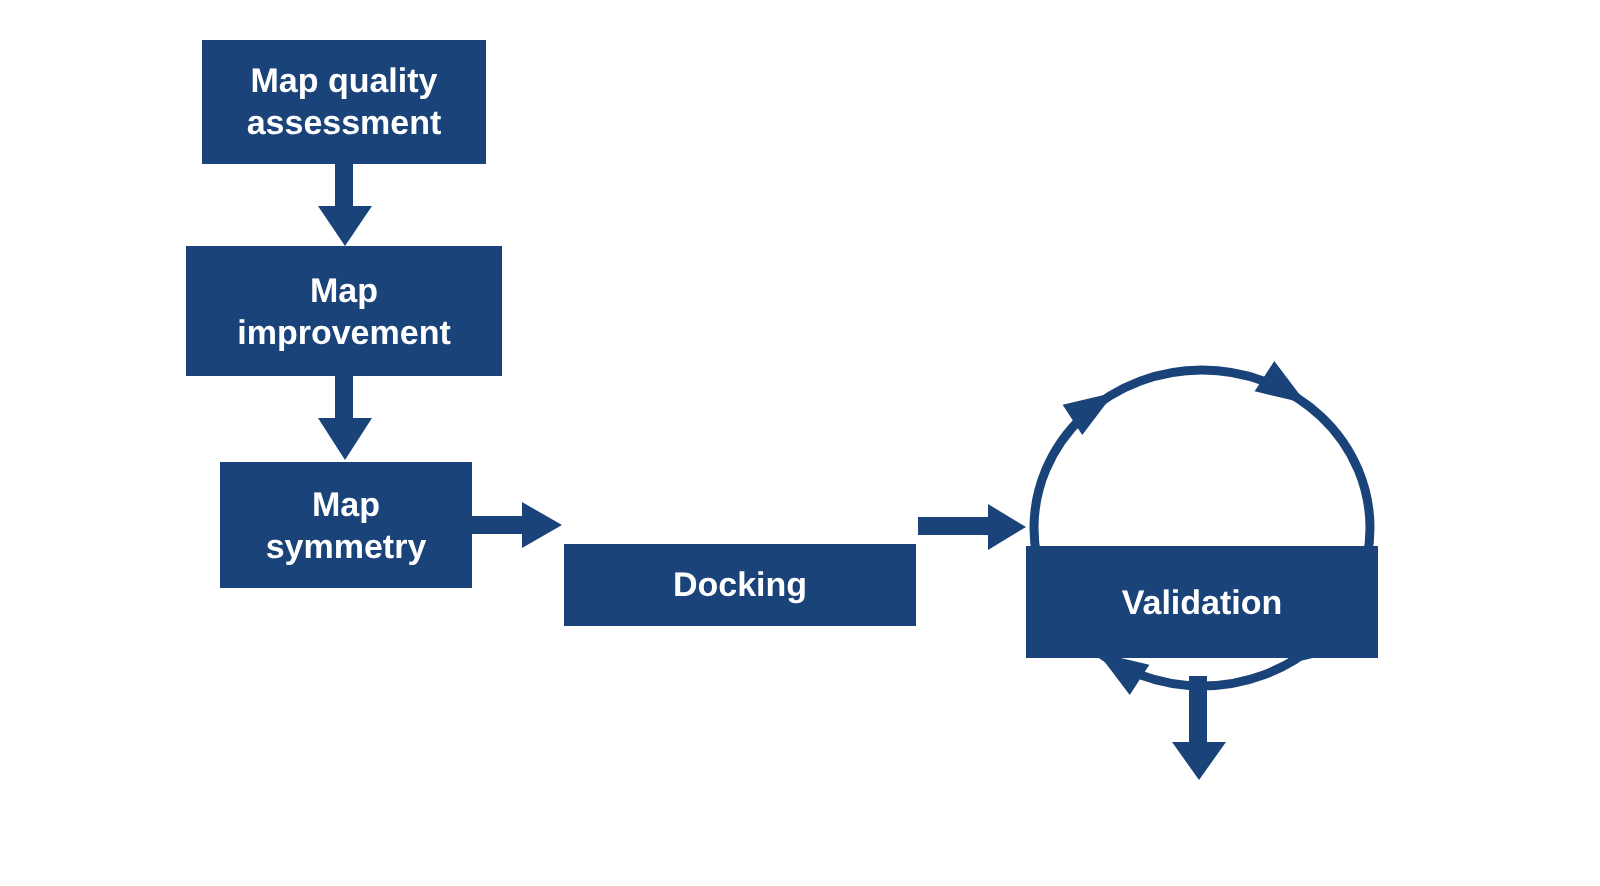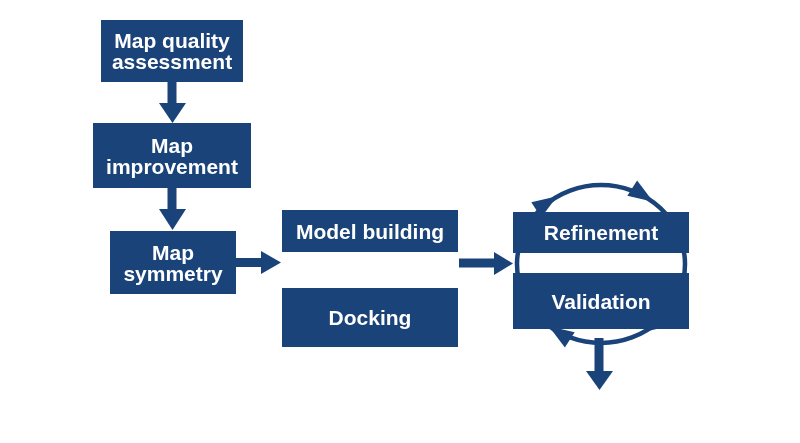--- a/index.html
+++ b/index.html
@@ -7,28 +7,28 @@
     position:relative;width:800px;height:443px;background:var(--bg,#ffffff);
     font-family:"Liberation Sans", sans-serif;overflow:hidden;
   }
   .connectors{position:absolute;left:0;top:0;z-index:1;}
   .connectors .arrow{fill:var(--arrow,#1a437a);}
   .connectors .cycle{stroke:var(--arrow,#1a437a);stroke-width:4.5;fill:none;}
   .connectors .cycle-head{fill:var(--arrow,#1a437a);}
   .node{
     position:absolute;z-index:2;background:var(--node-fill,#1a437a);
     color:var(--node-text,#ffffff);display:flex;align-items:center;justify-content:center;
-    text-align:center;font-weight:bold;font-size:21px;line-height:21px;
+    text-align:center;font-weight:bold;font-size:17px;line-height:21px;
     white-space:pre-line;
   }
   .n1{left:101px;top:20px;width:142px;height:62px;}
   .n2{left:93px;top:123px;width:158px;height:65px;}
   .n3{left:110px;top:231px;width:126px;height:63px;}
   .n4{left:282px;top:210px;width:176px;height:42px;}
-  .n5{left:282px;top:288px;width:176px;height:59px;}
+  .n5{left:282px;top:272px;width:176px;height:41px;}
   .n6{left:513px;top:212px;width:176px;height:41px;}
   .n7{left:513px;top:273px;width:176px;height:56px;}
   .n8{left:513px;top:390px;width:176px;height:42px;}
 </style>
 </head>
 <body>
 
 <div class="canvas">
 
   <svg class="connectors" width="800" height="443" viewBox="0 0 800 443">
@@ -75,30 +75,24 @@
   <div class="node n2">
     <span>Map
 improvement</span>
   </div>
 
   <div class="node n3">
     <span>Map
 symmetry</span>
   </div>
 
-  <div class="node n4">
-    <span>Model building</span>
-  </div>
 
   <div class="node n5">
     <span>Docking</span>
   </div>
 
-  <div class="node n6">
-    <span>Refinement</span>
-  </div>
 
   <div class="node n7">
     <span>Validation</span>
   </div>
 
 
 </div>
 
 </body></html>

